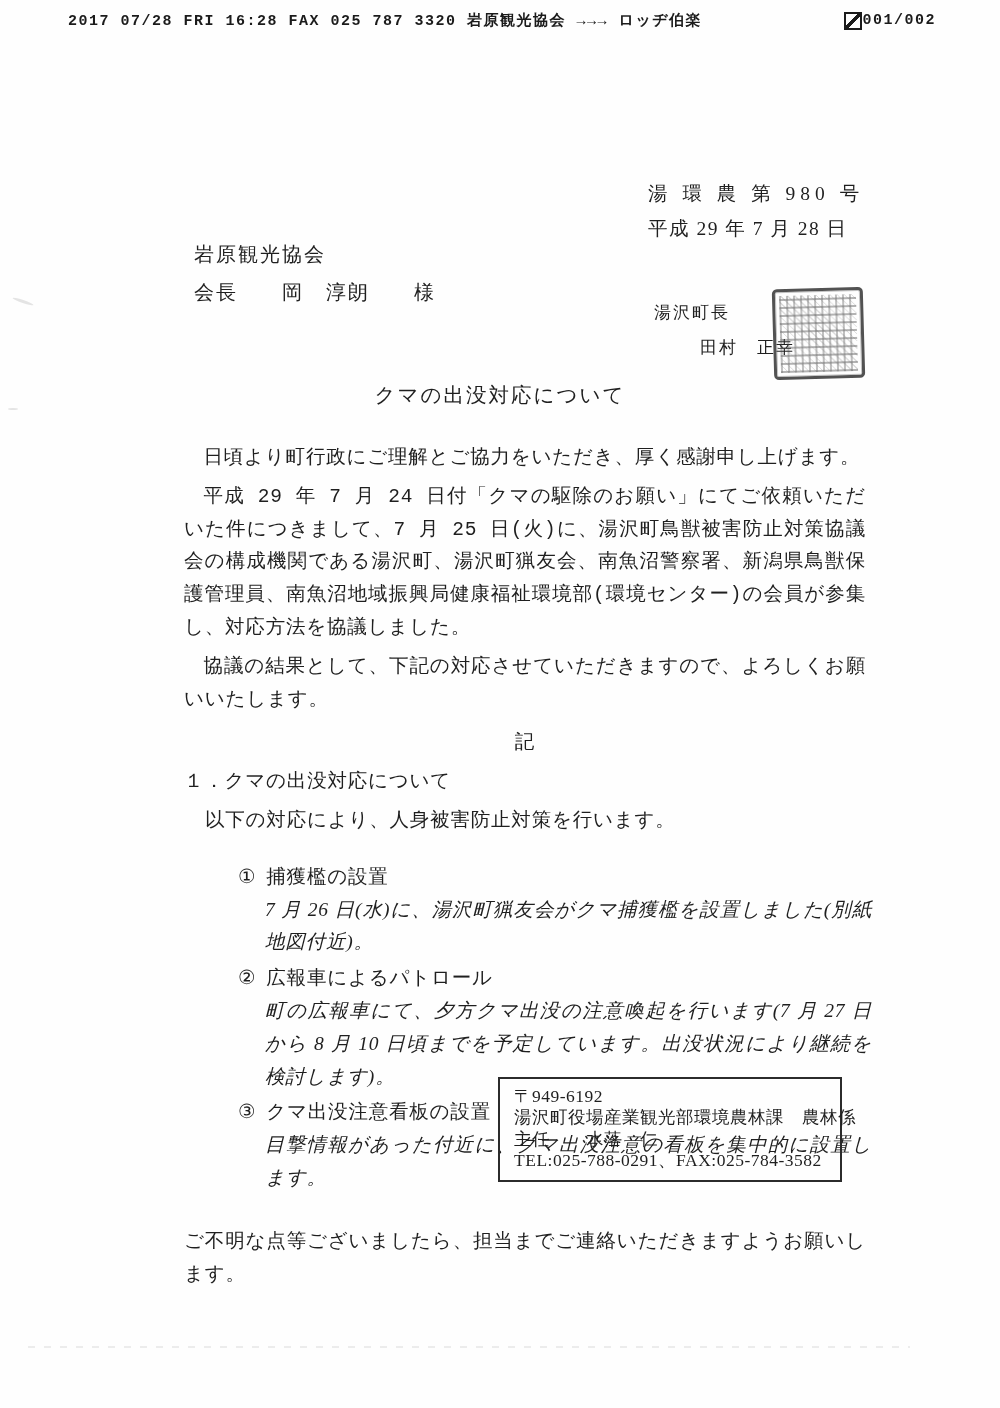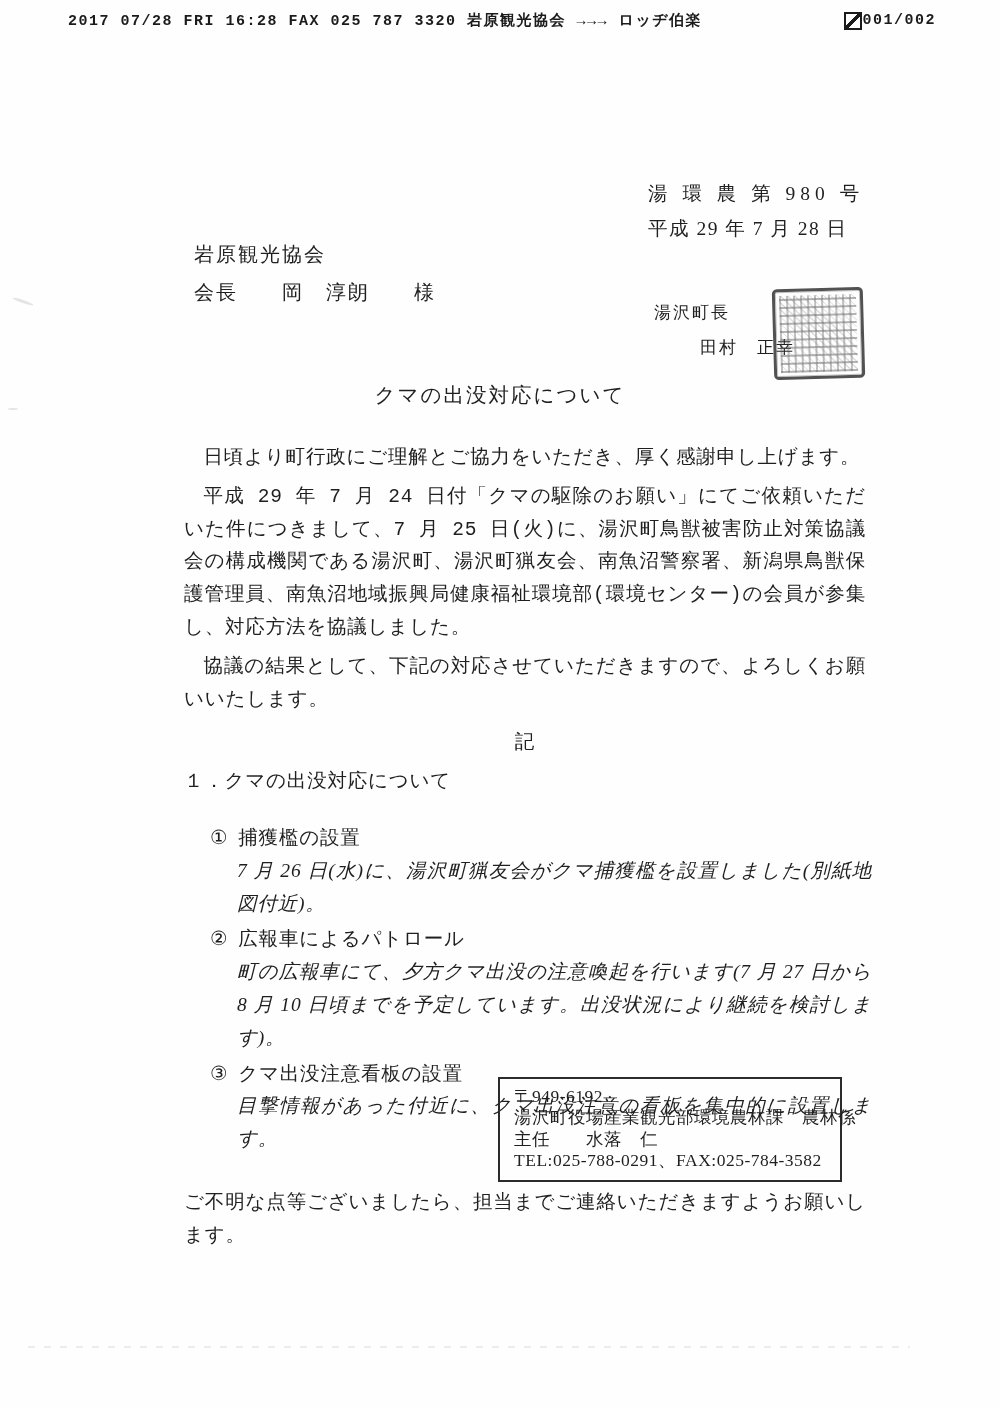--- a/index.html
+++ b/index.html
@@ -64,21 +64,21 @@
   .doc-body {
     position:absolute; top:436px; left:178px; width:694px;
     font-size:19.5px; line-height:32.8px; letter-spacing:.8px;
     text-align:justify;
   }
   .doc-body p { margin:6px;font-family:Liberation Mono, monospace; }
   .indent { text-indent:1em; }
   .ki { text-align:center; margin-top:11px !important; }
   .sec-lead { padding-left:21px; }
   .measures { list-style:none; margin:23px 0 0; padding:0 0 0 32px; }
-  .measure { margin-bottom:3px; }
+  .measure { margin-bottom:3px;margin-left:28px; }
   .measure-title .num { margin-right:10px; }
   .measure-detail { padding-left:27px;font-style:italic; }
   .closing { margin-top:31px !important; }
 
   
   .contact-box {
     position:absolute; top:1077px; left:498px; width:316px;
     border:2px solid #2b2b2b;
     padding:7px 10px 9px 14px;
     font-size:17.5px; line-height:21.3px; letter-spacing:.5px;
@@ -129,20 +129,21 @@
   <div class="subject">クマの出没対応について</div>
 
   <div class="doc-body">
     <p class="indent">日頃より町行政にご理解とご協力をいただき、厚く感謝申し上げます。</p>
     <p class="indent">平成 29 年 7 月 24 日付「クマの駆除のお願い」にてご依頼いただいた件につきまして、7 月 25 日(火)に、湯沢町鳥獣被害防止対策協議会の構成機関である湯沢町、湯沢町猟友会、南魚沼警察署、新潟県鳥獣保護管理員、南魚沼地域振興局健康福祉環境部(環境センター)の会員が参集し、対応方法を協議しました。</p>
     <p class="indent">協議の結果として、下記の対応させていただきますので、よろしくお願いいたします。</p>
 
     <p class="ki">記</p>
 
     <p>１．クマの出没対応について</p>
+    <p class="sec-lead">以下の対応により、人身被害防止対策を行います。</p>
 
     <ul class="measures">
       <li class="measure">
         <div class="measure-title">
           <span class="num">①</span><span>捕獲檻の設置</span>
         </div>
         <div class="measure-detail">7 月 26 日(水)に、湯沢町猟友会がクマ捕獲檻を設置しました(別紙地図付近)。</div>
       </li>
       <li class="measure">
         <div class="measure-title">

